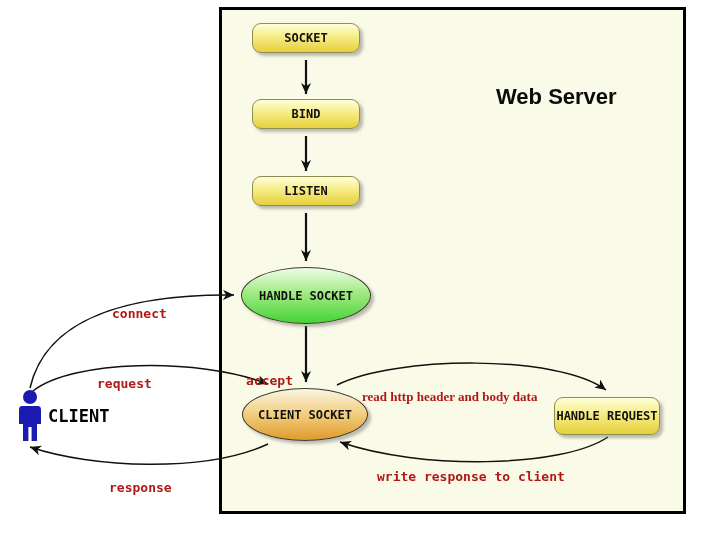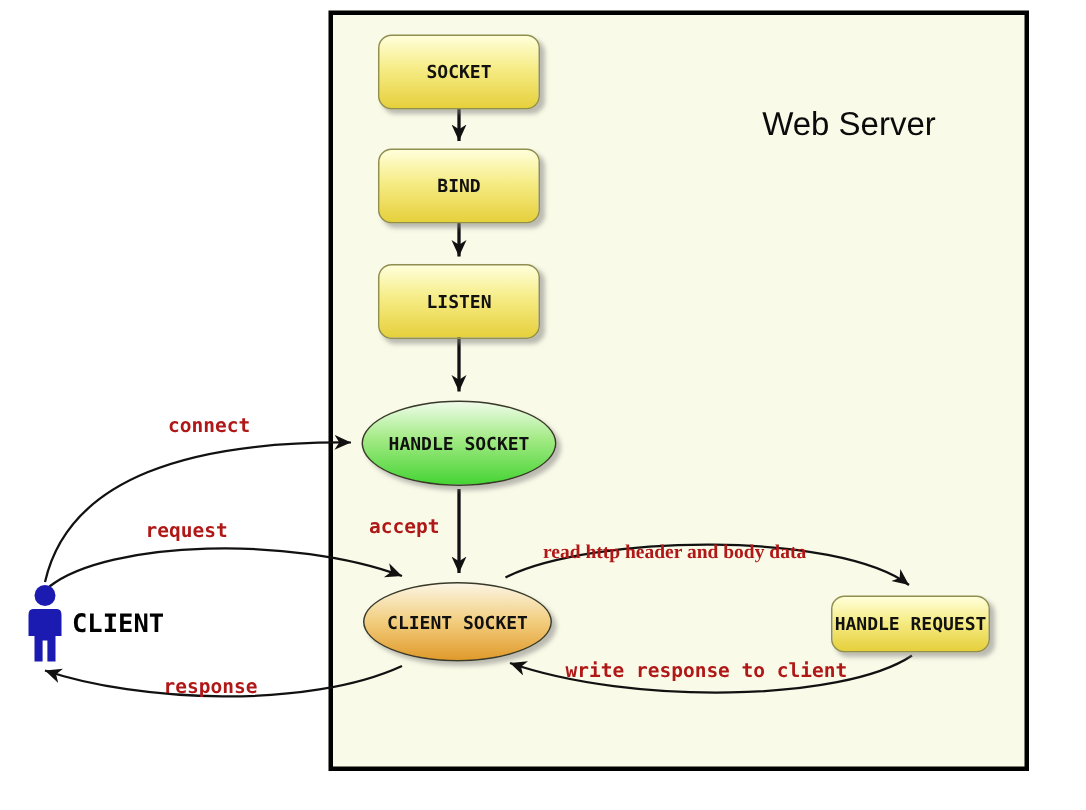--- a/index.html
+++ b/index.html
@@ -6,21 +6,21 @@
   .canvas {
     position:relative; width:724px; height:540px; background:#ffffff;
     font-family:"DejaVu Sans Mono", monospace; overflow:hidden;
   }
   .server-box {
     position:absolute; left:219px; top:7px; width:467px; height:507px;
     box-sizing:border-box; border:3px solid #000000; background:#fafae8;
   }
   .overlay { position:absolute; left:0; top:0; width:724px; height:540px; }
   .flow-box {
-    position:absolute; width:108px; height:50px; box-sizing:border-box;
+    position:absolute; width:108px; height:30px; box-sizing:border-box;
     border:1.5px solid #8f8f50; border-radius:9px;
     background:linear-gradient(#ffffda 0%, #f6ec86 45%, #e6d03c 100%);
     box-shadow:3px 3px 3px rgba(125,125,125,0.5);
     display:flex; align-items:center; justify-content:center;
     font-weight:bold; font-size:12px; color:#111;
   }
   .node-ellipse {
     position:absolute; box-sizing:border-box; border-radius:50%;
     border:1.5px solid #3a3a2a;
     box-shadow:3px 3px 3px rgba(125,125,125,0.5);
@@ -32,24 +32,25 @@
     background:linear-gradient(#effce9 0%, #a2ea84 45%, #46d434 100%);
   }
   .ellipse-orange {
     left:242px; top:388px; width:126px; height:53px;
     background:linear-gradient(#fbf5e3 0%, #f2cd7e 50%, #e09a2b 100%);
   }
   .handle-box { left:554px; top:397px; width:106px; height:38px; }
   .edge-label {
     position:absolute; font-weight:bold; font-size:13px; color:#b01818;
     white-space:nowrap;
+    margin-top:29px;
   }
   .diagram-title {
-    position:absolute; left:496px; top:70px; width:140px; text-align:center;
-    font-family:"Liberation Sans", sans-serif; font-weight:normal;
+    position:absolute; left:496px; top:84px; width:140px; 
+    font-family:"Liberation Sans", sans-serif; font-weight:bold;
     font-size:22px; color:#0b0b0b; white-space:nowrap;
   }
   .client-label {
     position:absolute; left:48px; top:406px; font-weight:bold;
     font-size:17px; color:#000000; white-space:nowrap;
   }
 </style>
 </head>
 <body>
 

